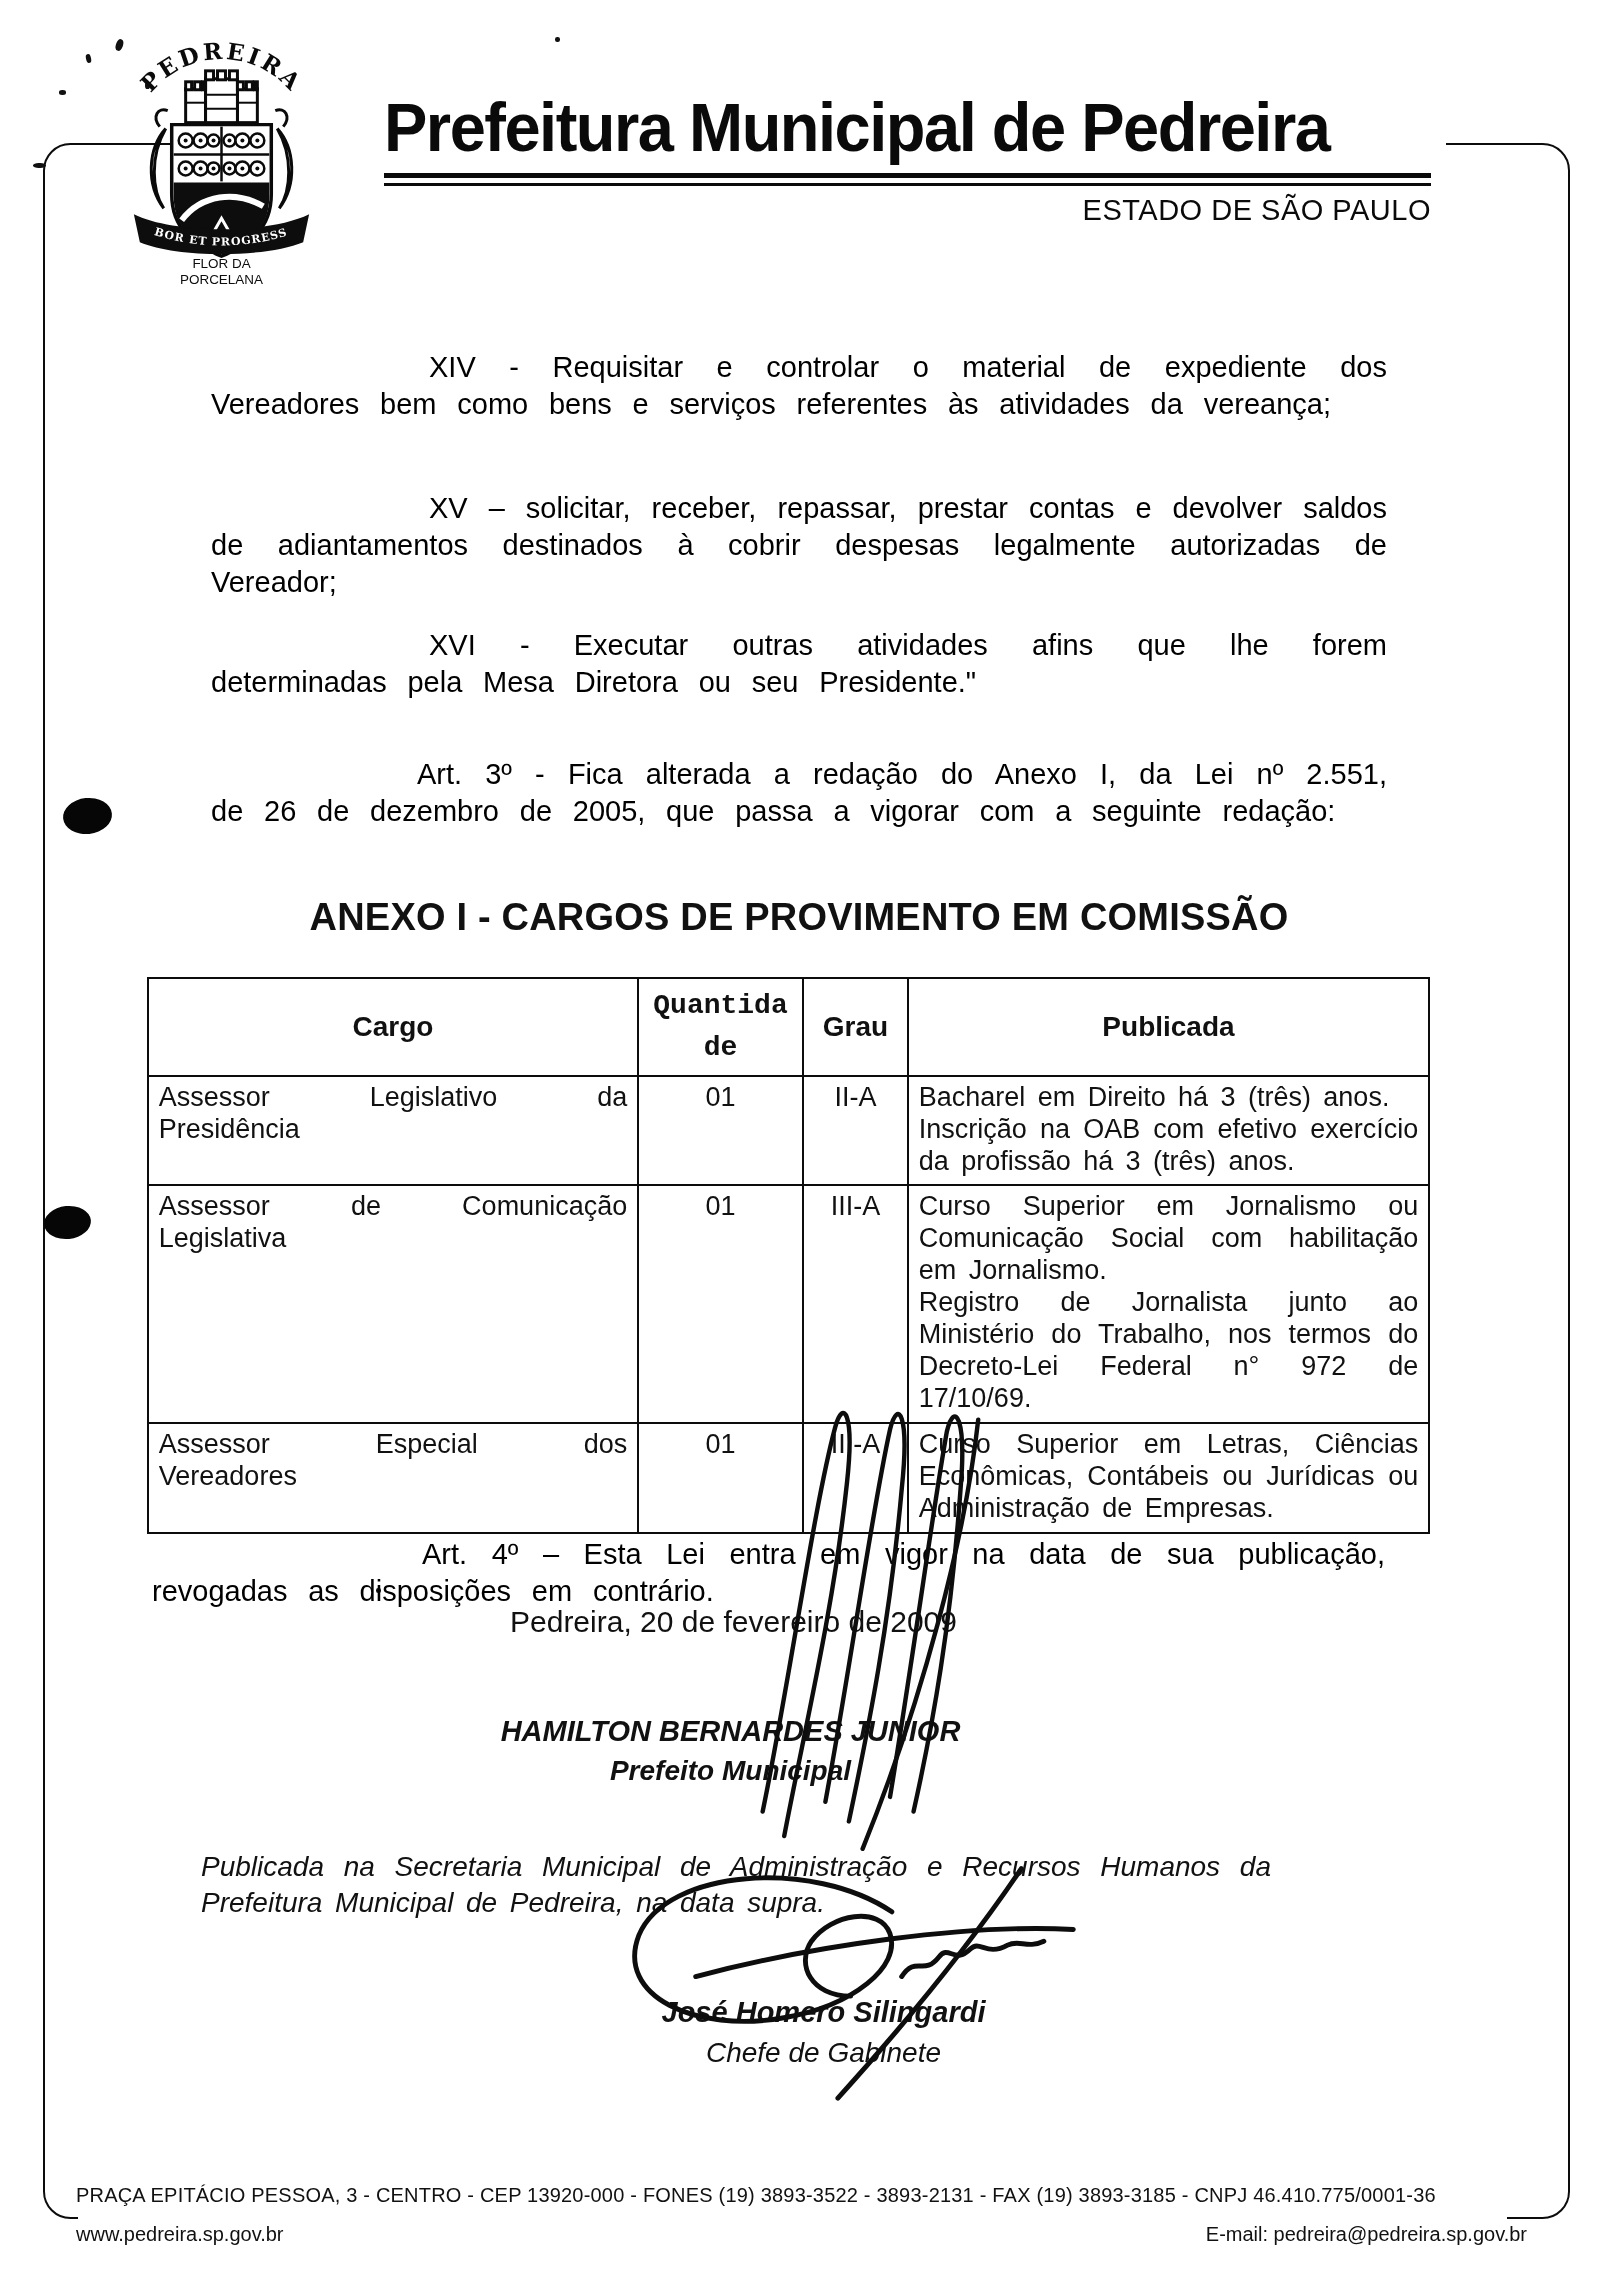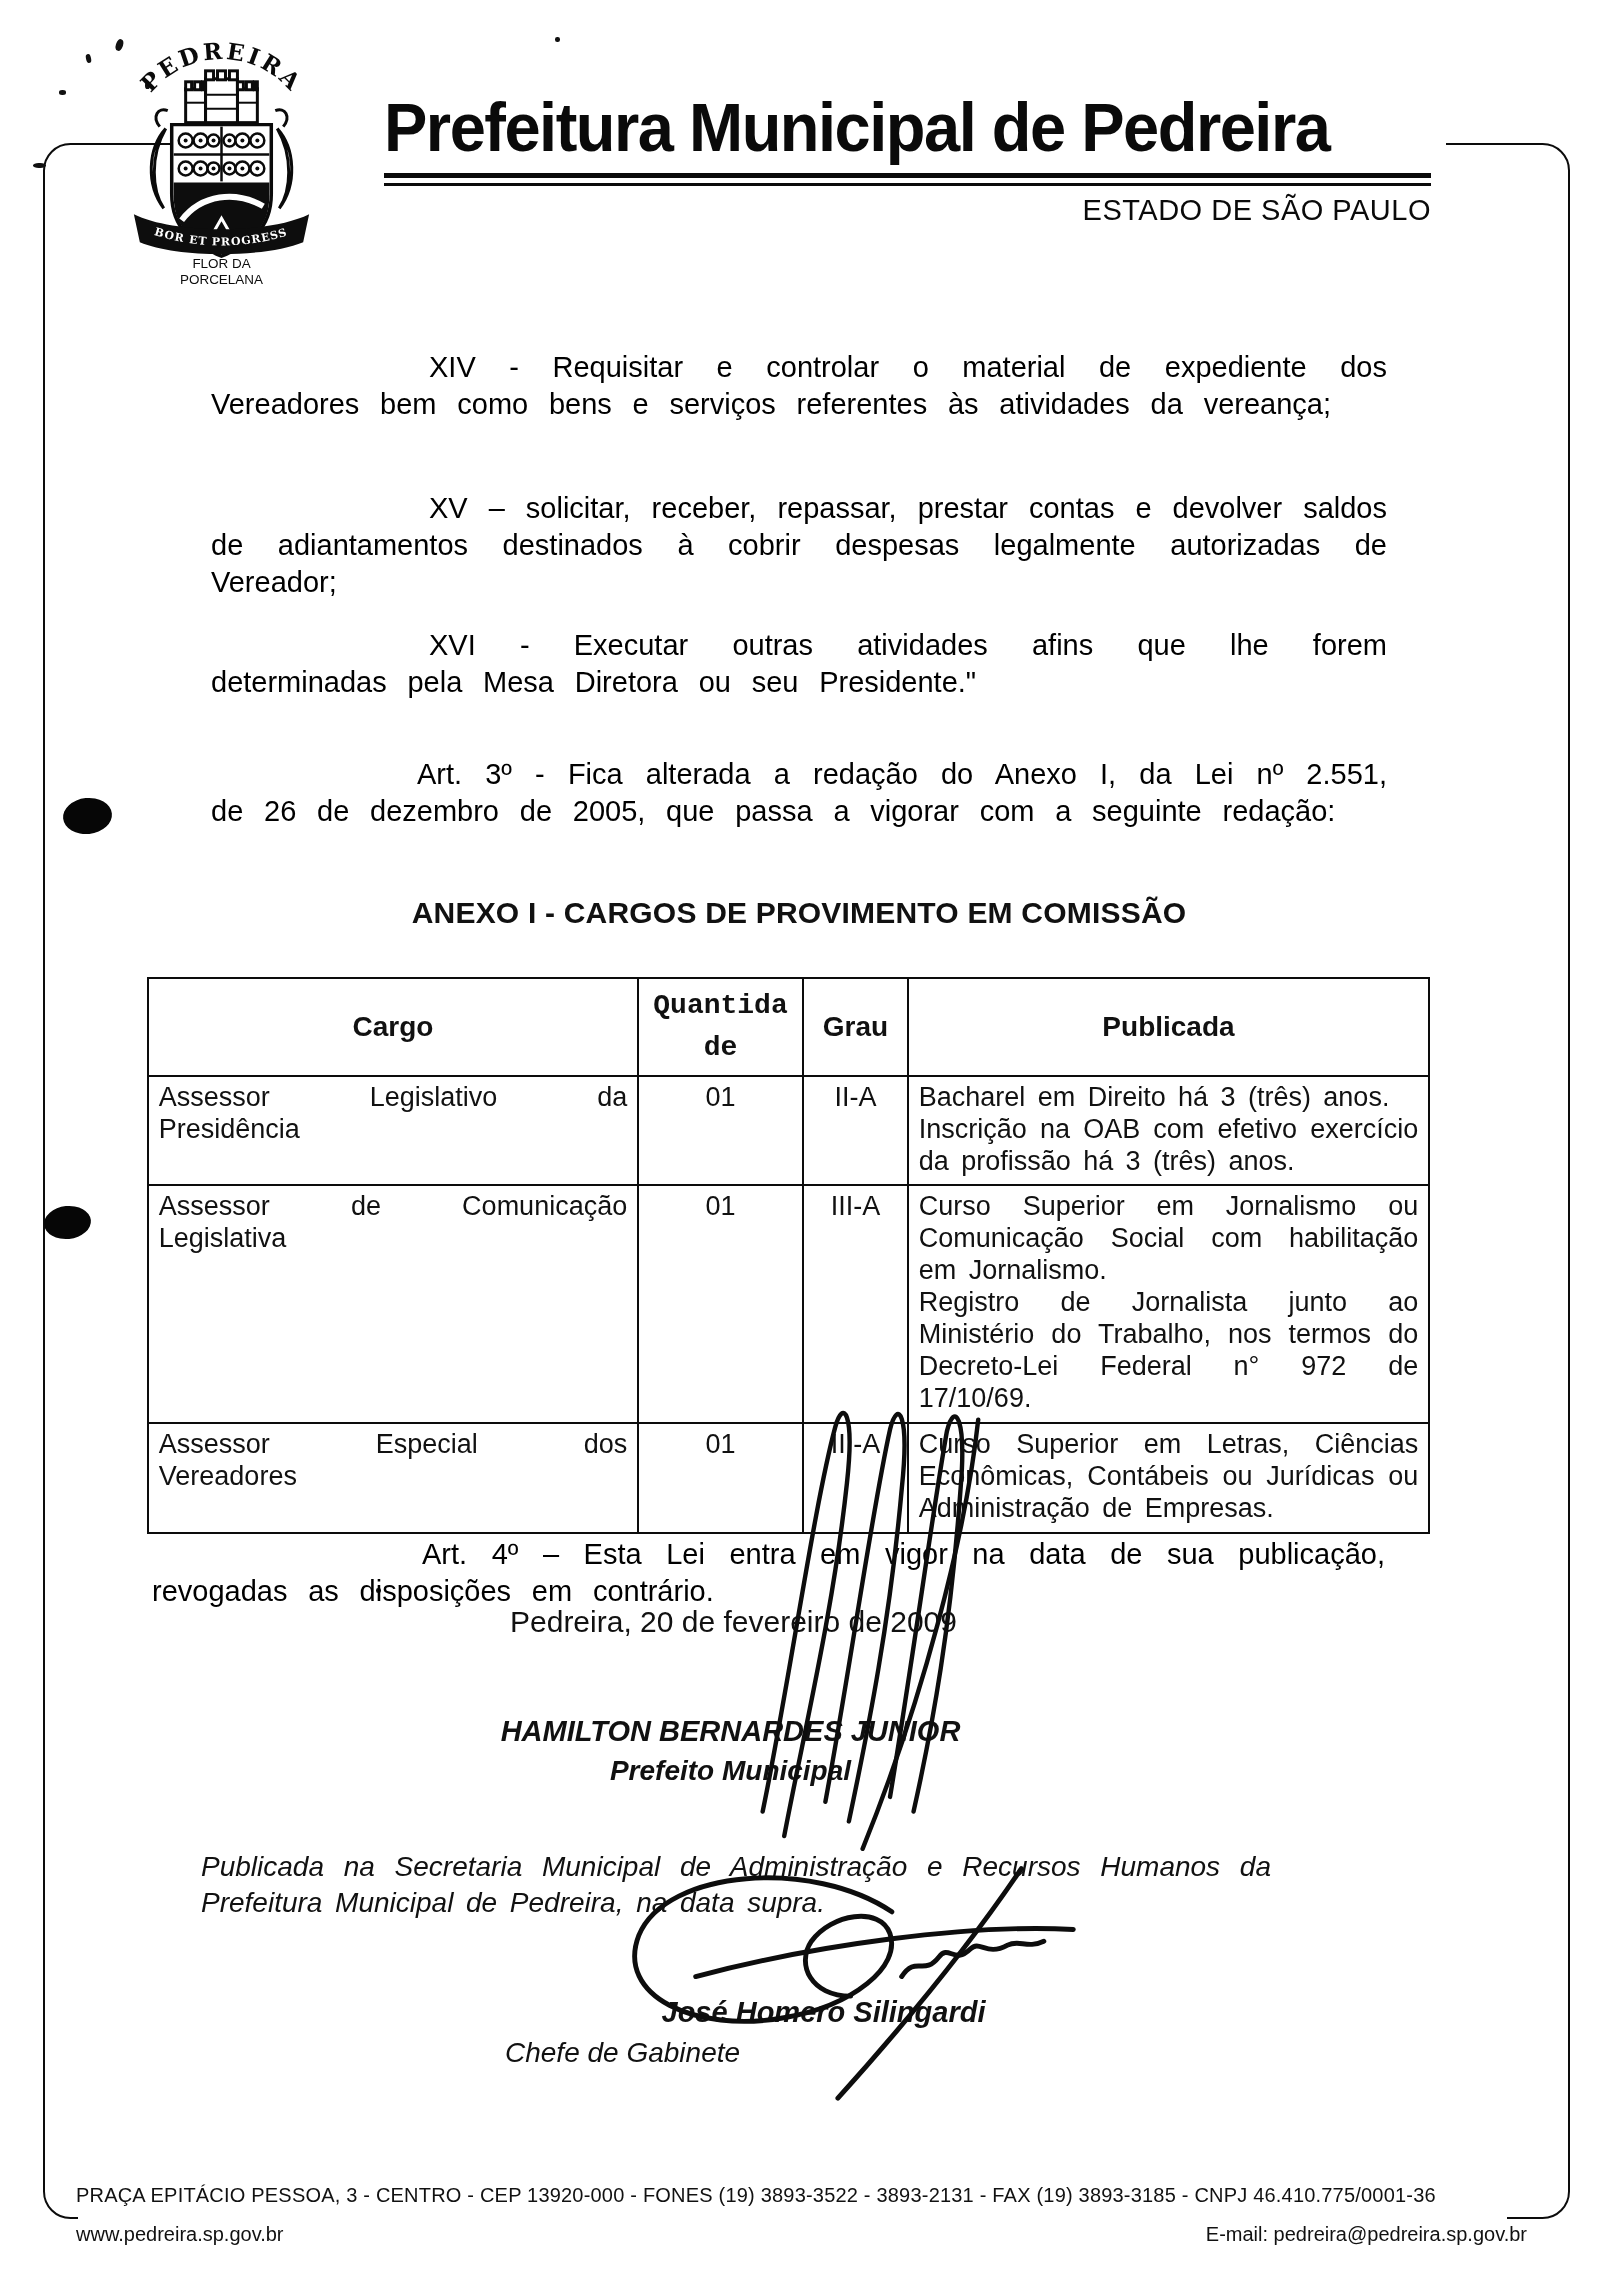--- a/index.html
+++ b/index.html
@@ -32,21 +32,21 @@
   .para{position:absolute;left:211px;width:1176px;z-index:3;
     text-align:justify;font-size:29px;line-height:37px;word-spacing:12.7px;
     color:#000000;}
   #p-xiv{top:320px;text-indent:218px;}
   #p-xv{top:461px;text-indent:218px;}
   #p-xvi{top:598px;text-indent:218px;}
   #p-art3{top:727px;text-indent:206px;}
   #p-art4{top:1507px;left:152px;width:1233px;text-indent:270px;}
 
   #annex-title{position:absolute;left:211px;top:896px;width:1176px;z-index:3;
-    text-align:center;font-size:30px;font-weight:bold;letter-spacing:0.2px;}
+    text-align:center;font-size:38px;font-weight:bold;letter-spacing:0.2px;}
 
   
   #annex-table{position:absolute;left:147px;top:977px;z-index:3;
     border-collapse:collapse;width:1281px;table-layout:fixed;}
   #annex-table th,#annex-table td{border:2.9px solid #0c0c0c;}
   #annex-table th{font-size:28px;font-weight:bold;text-align:center;
     vertical-align:middle;padding:5.9px 7.8px;height:59px;}
   th.h-qty{overflow-wrap:anywhere;line-height:42px;font-family:Liberation Mono, monospace;}
   #annex-table td{font-size:27px;line-height:32px;vertical-align:top;
     padding:3.9px 9.8px 7.8px 9.8px;}
@@ -59,21 +59,21 @@
   #date-line{position:absolute;left:510px;top:1605px;z-index:3;font-size:30px;}
   #name1{position:absolute;left:412px;top:1715px;width:637px;z-index:3;
     text-align:center;font-style:italic;font-weight:bold;font-size:29px;}
   #role1{position:absolute;left:412px;top:1755px;width:637px;z-index:3;
     text-align:center;font-style:italic;font-weight:bold;font-size:28px;}
   #pub-note{position:absolute;left:201px;top:1821px;width:1070px;z-index:3;
     font-style:italic;font-size:28px;line-height:36px;text-align:justify;word-spacing:4.9px;}
   #name2{position:absolute;left:505px;top:1996px;width:637px;z-index:3;
     text-align:center;font-style:italic;font-weight:bold;font-size:29px;}
   #role2{position:absolute;left:505px;top:2037px;width:637px;z-index:3;
-    font-style:italic;font-size:28px;}
+    text-align:center;font-style:italic;font-size:28px;}
 
   .sig{position:absolute;z-index:4;}
   #sig1{left:745px;top:1390px;}
   #sig2{left:578px;top:1851px;}
 
   
   #footer-line1{position:absolute;left:76px;top:2184px;width:1451px;z-index:3;
     font-size:20px;letter-spacing:0.2px;white-space:nowrap;}
   #footer-line2{position:absolute;left:76px;top:2223px;width:1451px;z-index:3;
     font-size:20px;display:flex;justify-content:space-between;}

